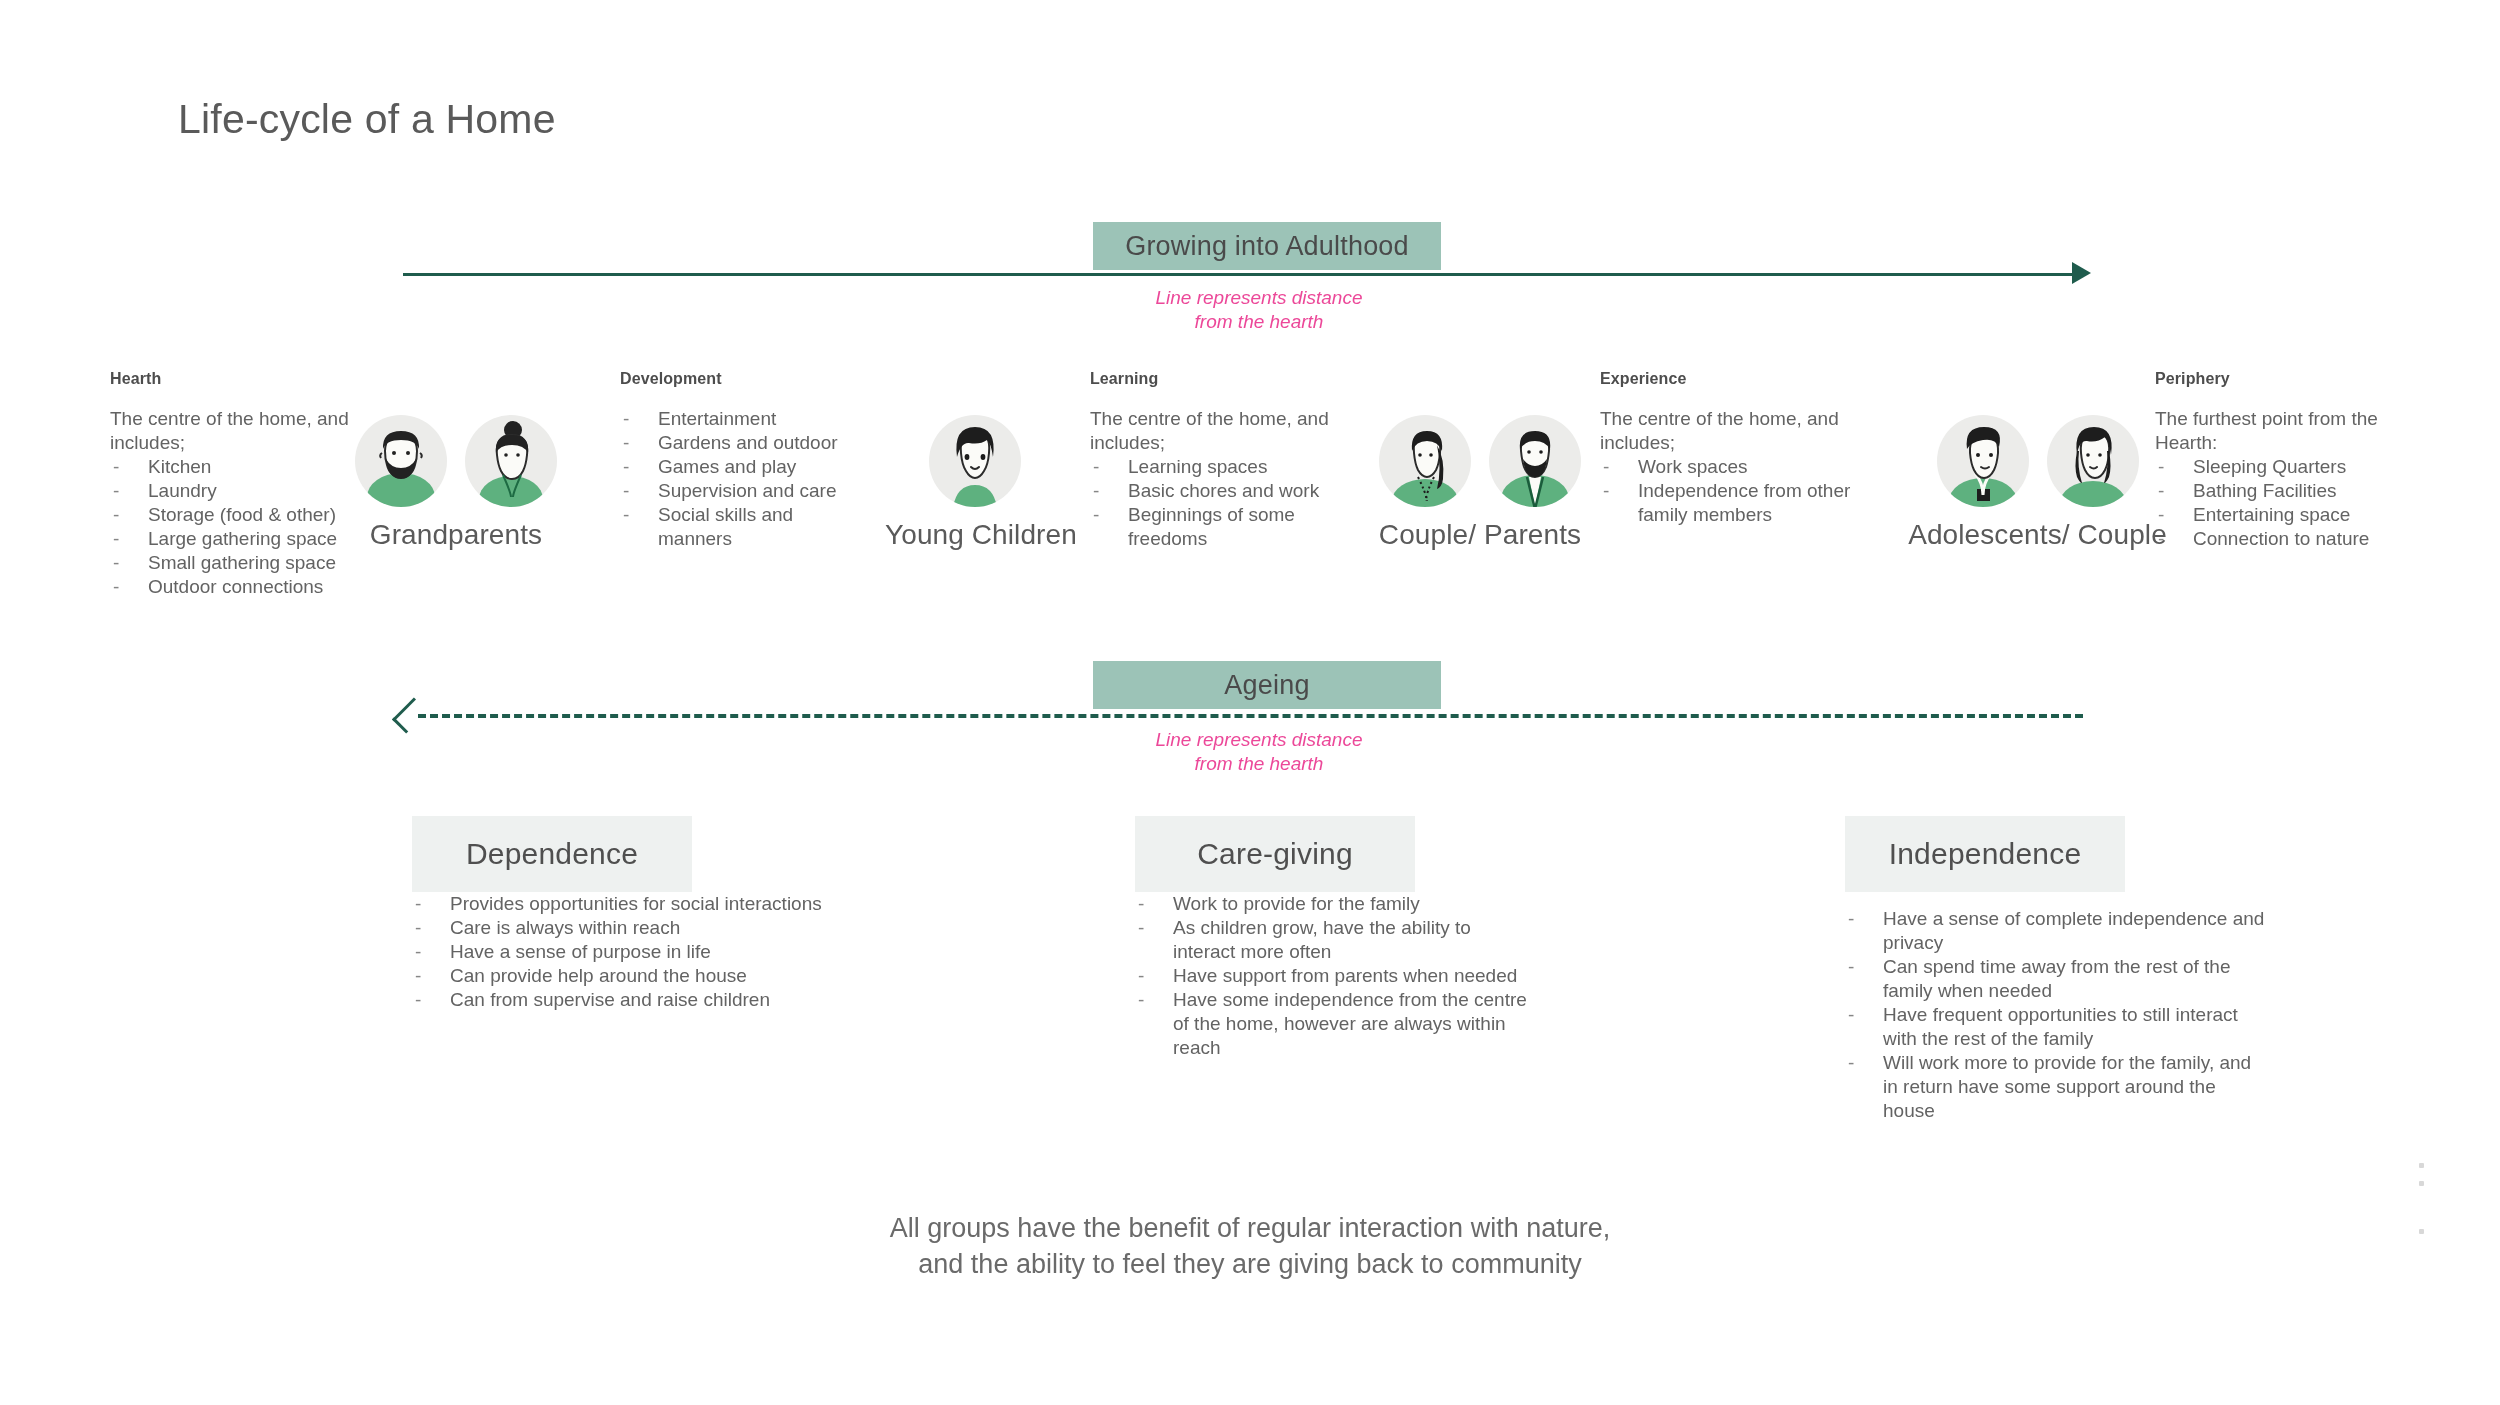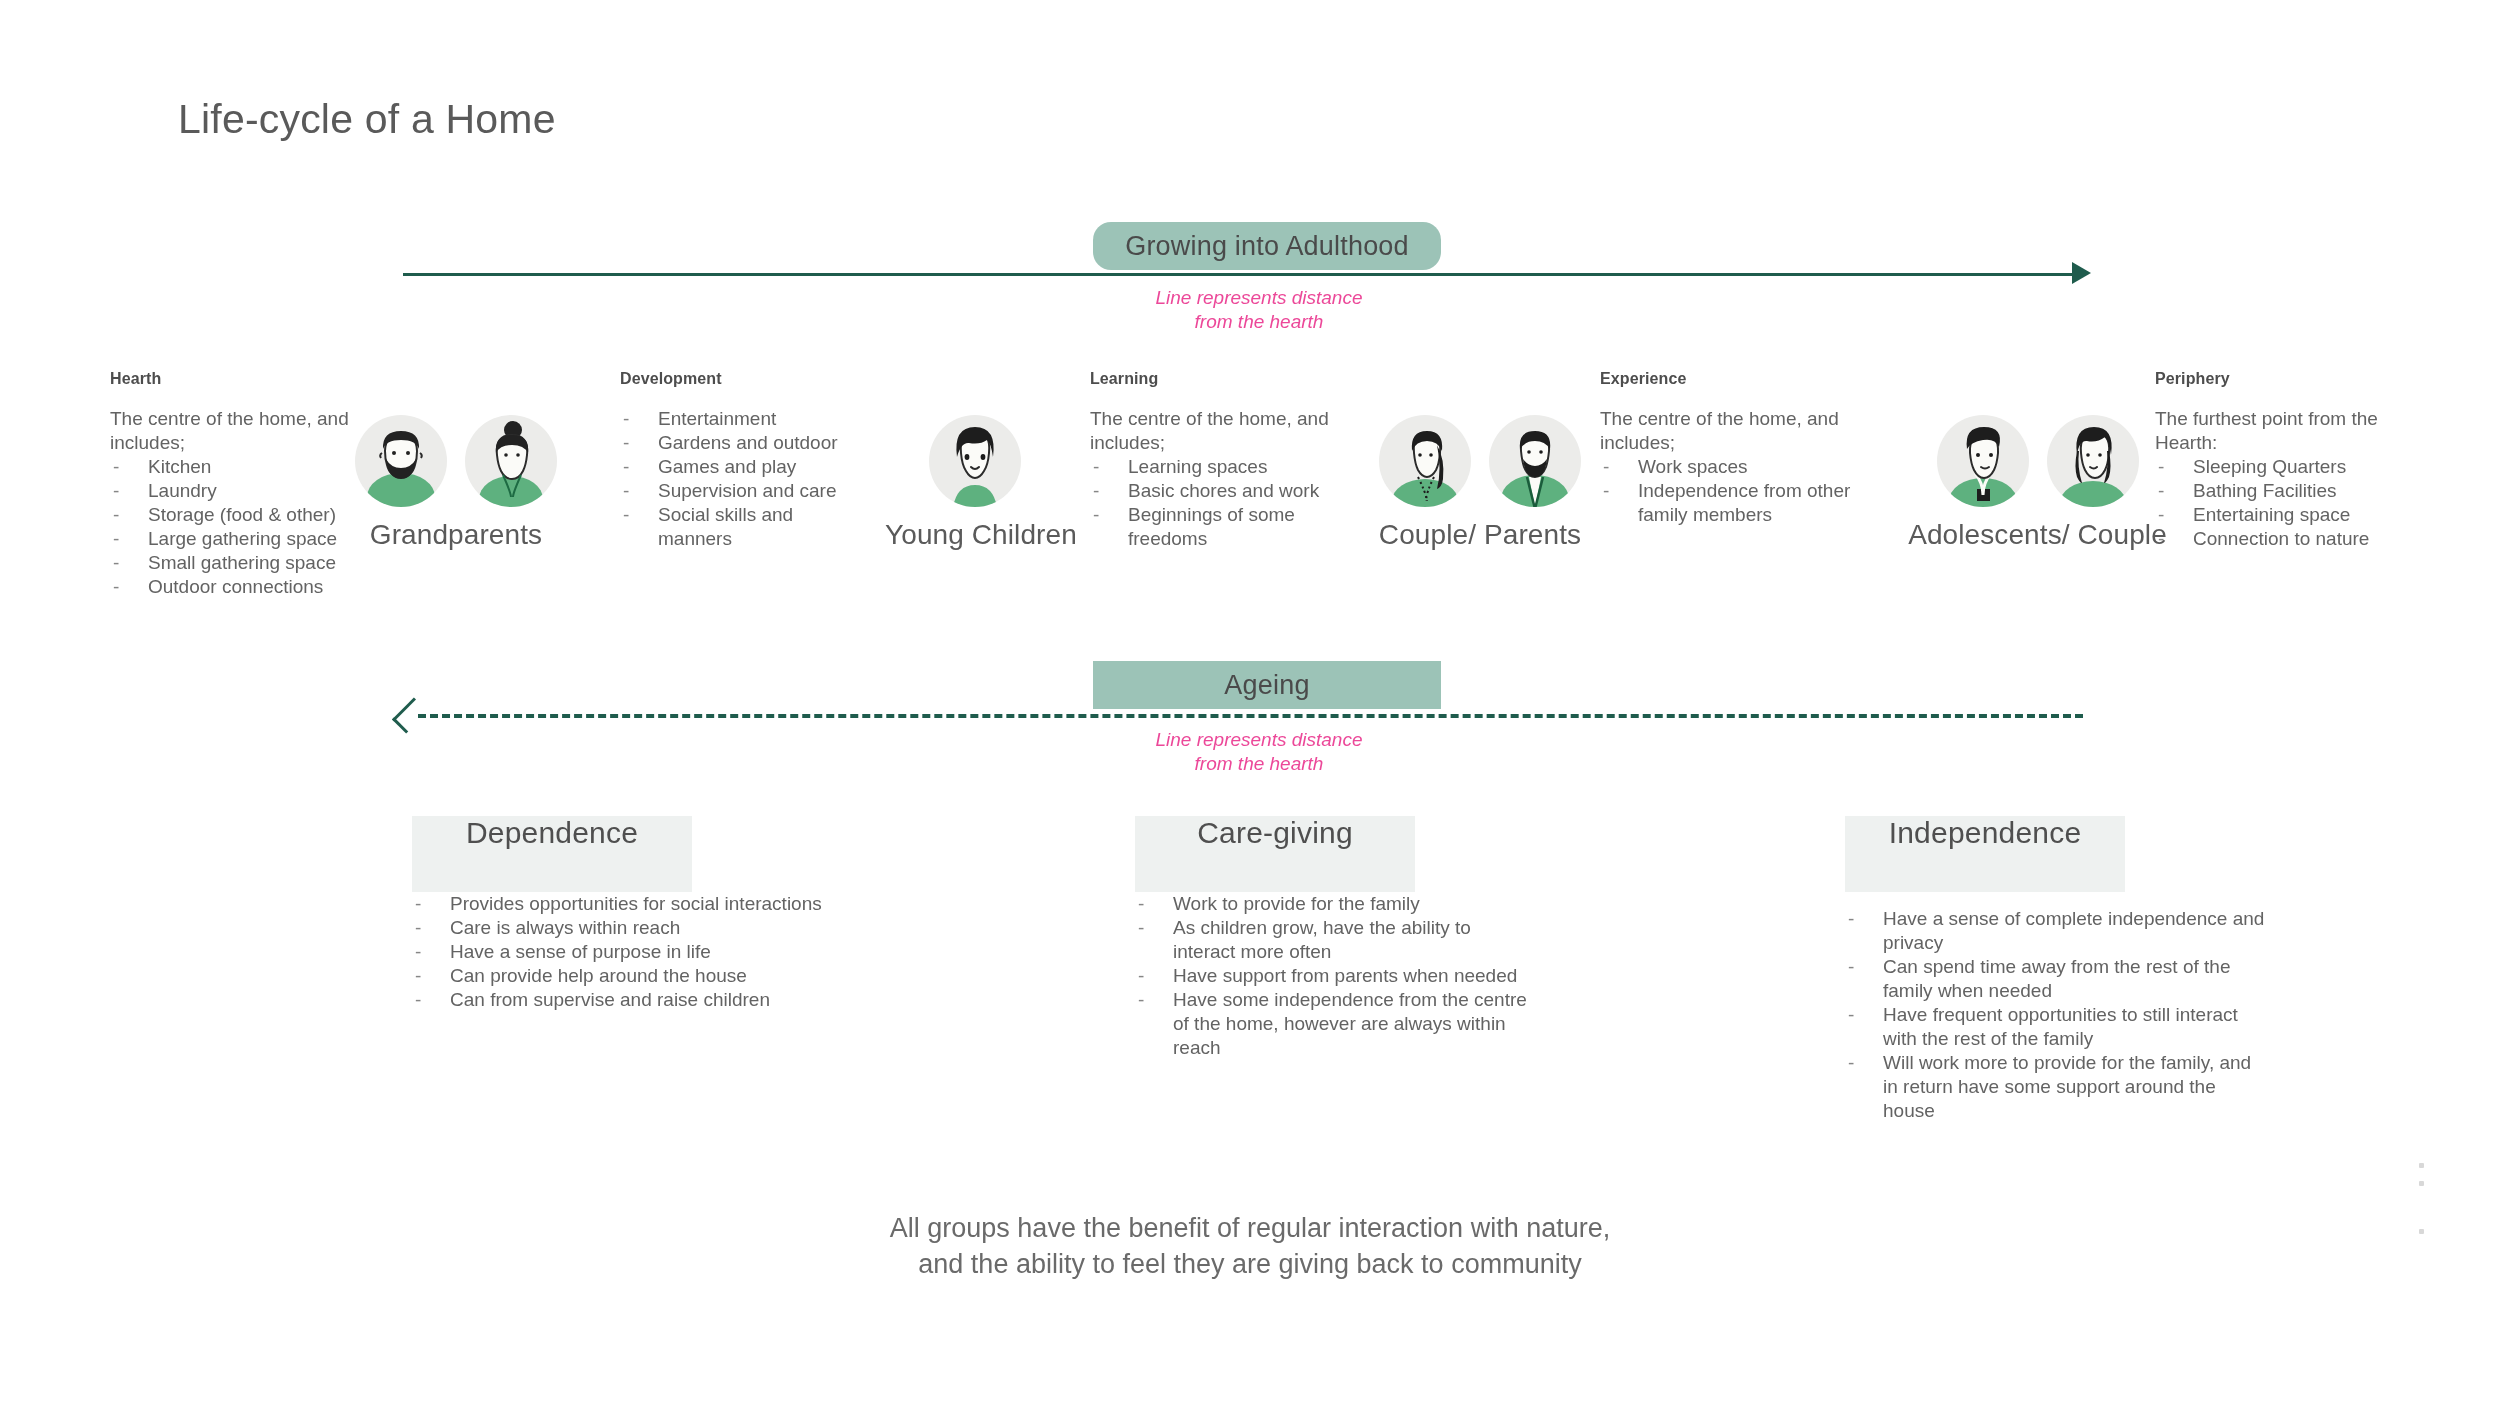--- a/index.html
+++ b/index.html
@@ -37,21 +37,20 @@
     justify-content: center;
     color: #4a4a4a;
     font-size: 27px;
     letter-spacing: 0.2px;
   }
   #banner-growing {
     left: 1093px;
     top: 222px;
     width: 348px;
     height: 48px;
-    border-radius: 18px;
   }
   #banner-ageing {
     left: 1093px;
     top: 661px;
     width: 348px;
     height: 48px;
   }
   .axis-line-solid {
     position: absolute;
     left: 403px;
@@ -161,20 +160,21 @@
     white-space: nowrap;
     letter-spacing: 0.1px;
   }
 
   
   .role-block { position: absolute; }
   .role-header {
     background: #eef1f0;
     height: 76px;
     display: flex;
+    align-items: center;
     justify-content: center;
     font-size: 30px;
     color: #4f4f4f;
     letter-spacing: 0.2px;
   }
   .role-list { margin-top: 29px; }
 
   
   #footer-note {
     position: absolute;

